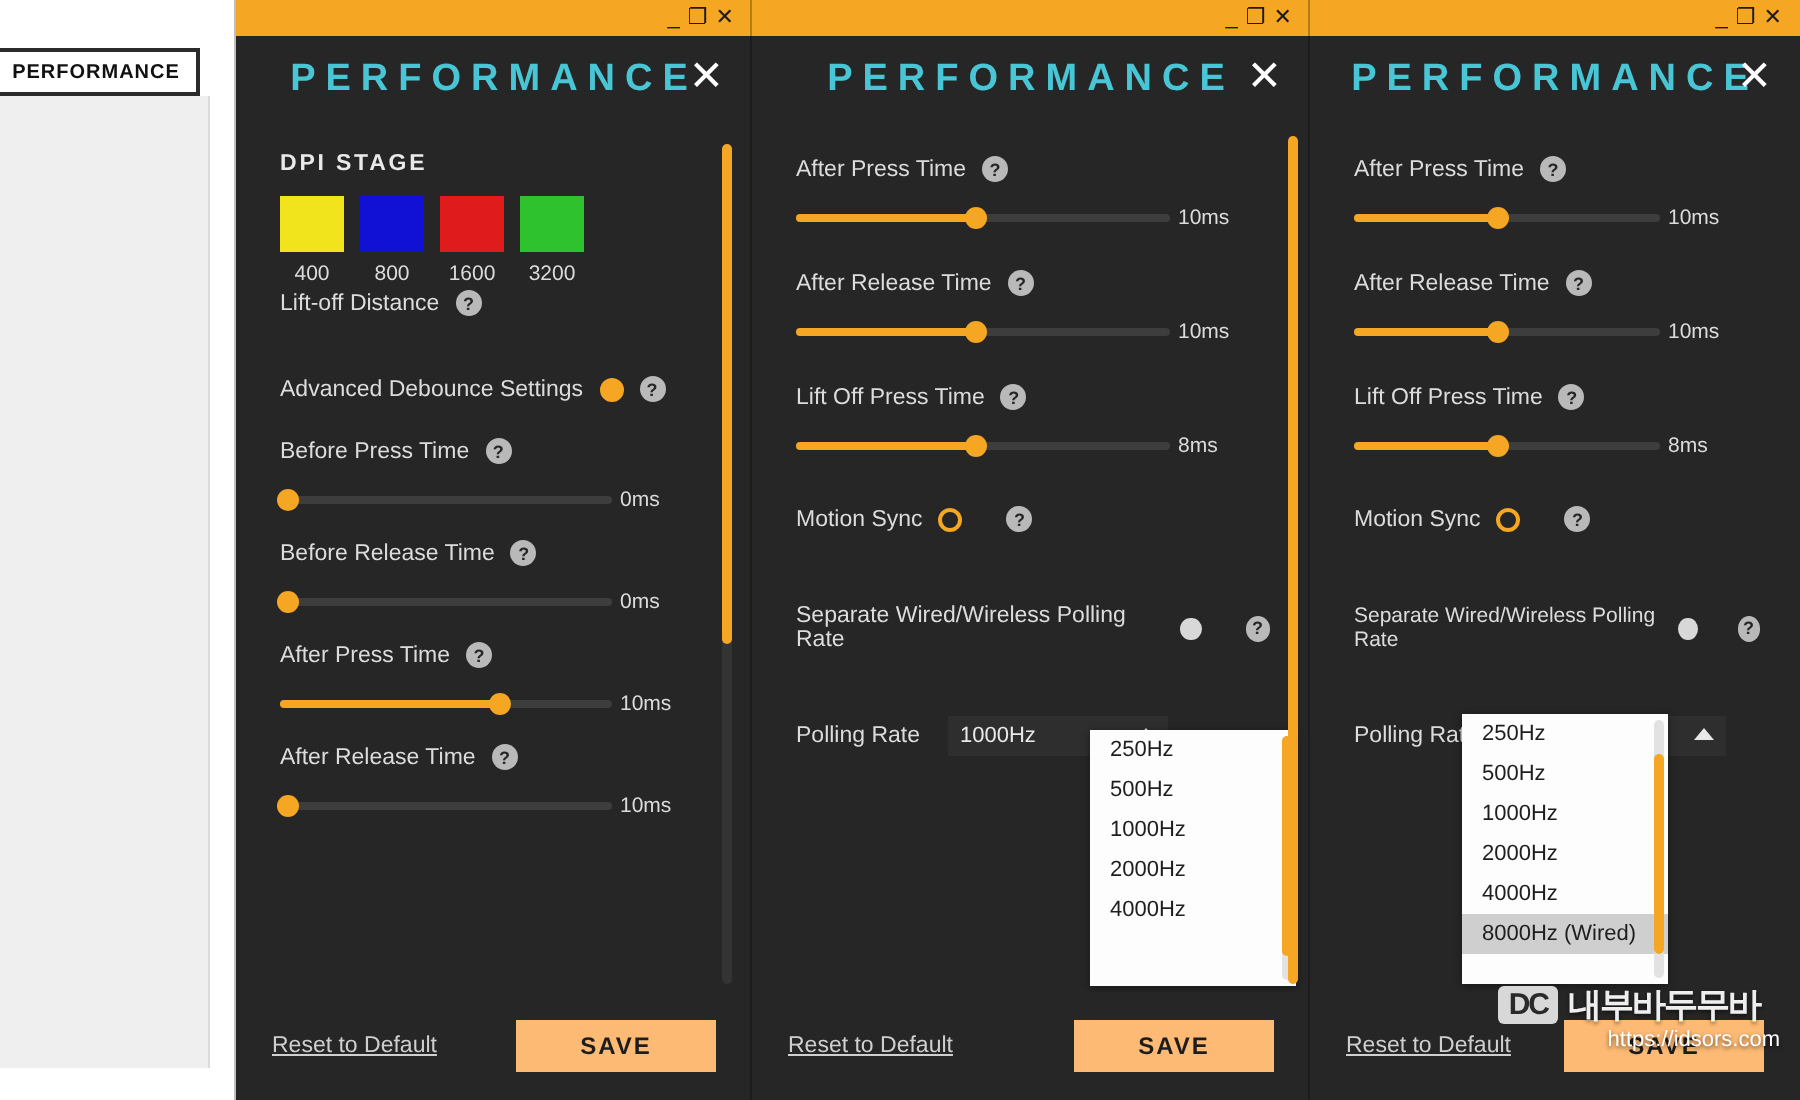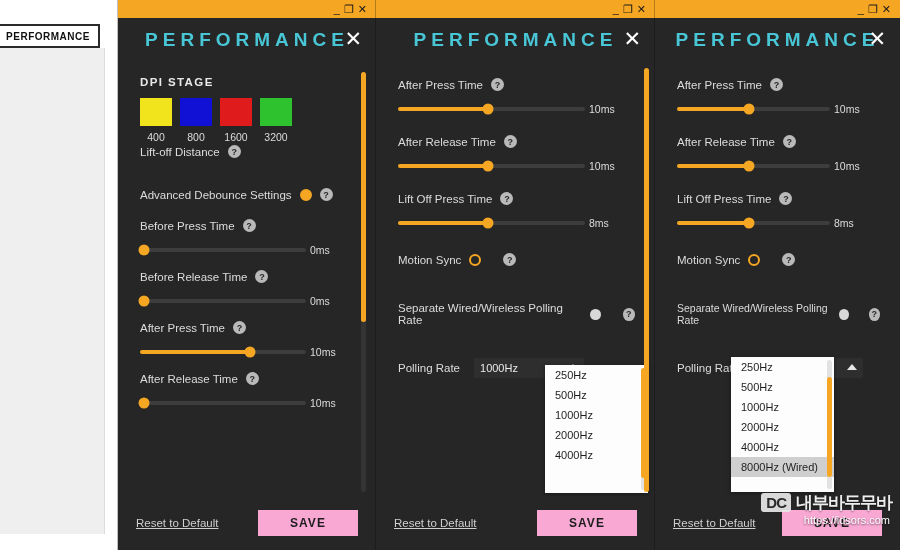--- a/index.html
+++ b/index.html
@@ -62,21 +62,21 @@
   .slider .val{position:absolute;right:0;color:#dcdcdc;font-size:10.5px;width:46px;text-align:left;}
 
   
   .sbar{position:absolute;width:5px;border-radius:3px;background:#f5a623;cursor:pointer;}
   .sbar-track{position:absolute;width:5px;border-radius:3px;background:#343434;}
 
   
   .foot{position:absolute;bottom:0;left:0;right:0;height:54px;background:#262626;display:flex;align-items:center;justify-content:space-between;padding:0 18px;box-sizing:border-box;}
   .reset{color:#cfcfcf;font-size:11.5px;text-decoration:underline;cursor:pointer;}
   .save{
-    width:100px;height:26px;background:#f9a8d4;color:#1d1d1d;font-size:12px;font-weight:bold;
+    width:100px;height:26px;background:#fdba74;color:#1d1d1d;font-size:12px;font-weight:bold;
     letter-spacing:1px;display:flex;align-items:center;justify-content:center;cursor:pointer;
   }
 
   
   .pr-row{display:flex;align-items:center;gap:14px;padding:12px 20px 0 22px;}
   .pr-label{color:#dcdcdc;font-size:11.5px;}
   .pr-select{
     position:relative;background:#2e2e2e;width:110px;height:20px;
     display:flex;align-items:center;padding:0 6px;box-sizing:border-box;
     color:#e8e8e8;font-size:11px;cursor:pointer;
@@ -85,21 +85,21 @@
   .dropdown{
     position:absolute;background:#fdfdfd;box-shadow:0 1px 4px rgba(0,0,0,.4);
     overflow:hidden;
   }
   .dd-item{font-size:11px;color:#1e1e1e;padding:4px 10px;cursor:pointer;}
   .dd-item.sel{background:#cfcfcf;}
   .dd-sbar{position:absolute;right:2px;width:5px;background:#f5a623;border-radius:3px;}
   .dd-strack{position:absolute;right:2px;width:5px;background:#e2e2e2;border-radius:3px;}
 
   
-  .wm{position:absolute;right:8px;bottom:36px;display:flex;align-items:center;gap:5px;opacity:.92;}
+  .wm{position:absolute;right:20px;bottom:36px;display:flex;align-items:center;gap:5px;opacity:.92;}
   .wm-badge{background:#e8e8e8;color:#2b2b2b;font-size:15px;font-weight:bold;padding:1px 5px;border-radius:3px;letter-spacing:-1px;}
   .wm-kr{color:#ffffff;font-size:17px;font-weight:bold;letter-spacing:-1px;text-shadow:0 1px 2px rgba(0,0,0,.6);}
   .wm-url{position:absolute;right:10px;bottom:24px;color:#ffffff;font-size:11px;text-shadow:0 1px 2px rgba(0,0,0,.6);}
 </style>
 </head>
 <body>
 
 <div class="stage">
 
   <div class="bg-app">

